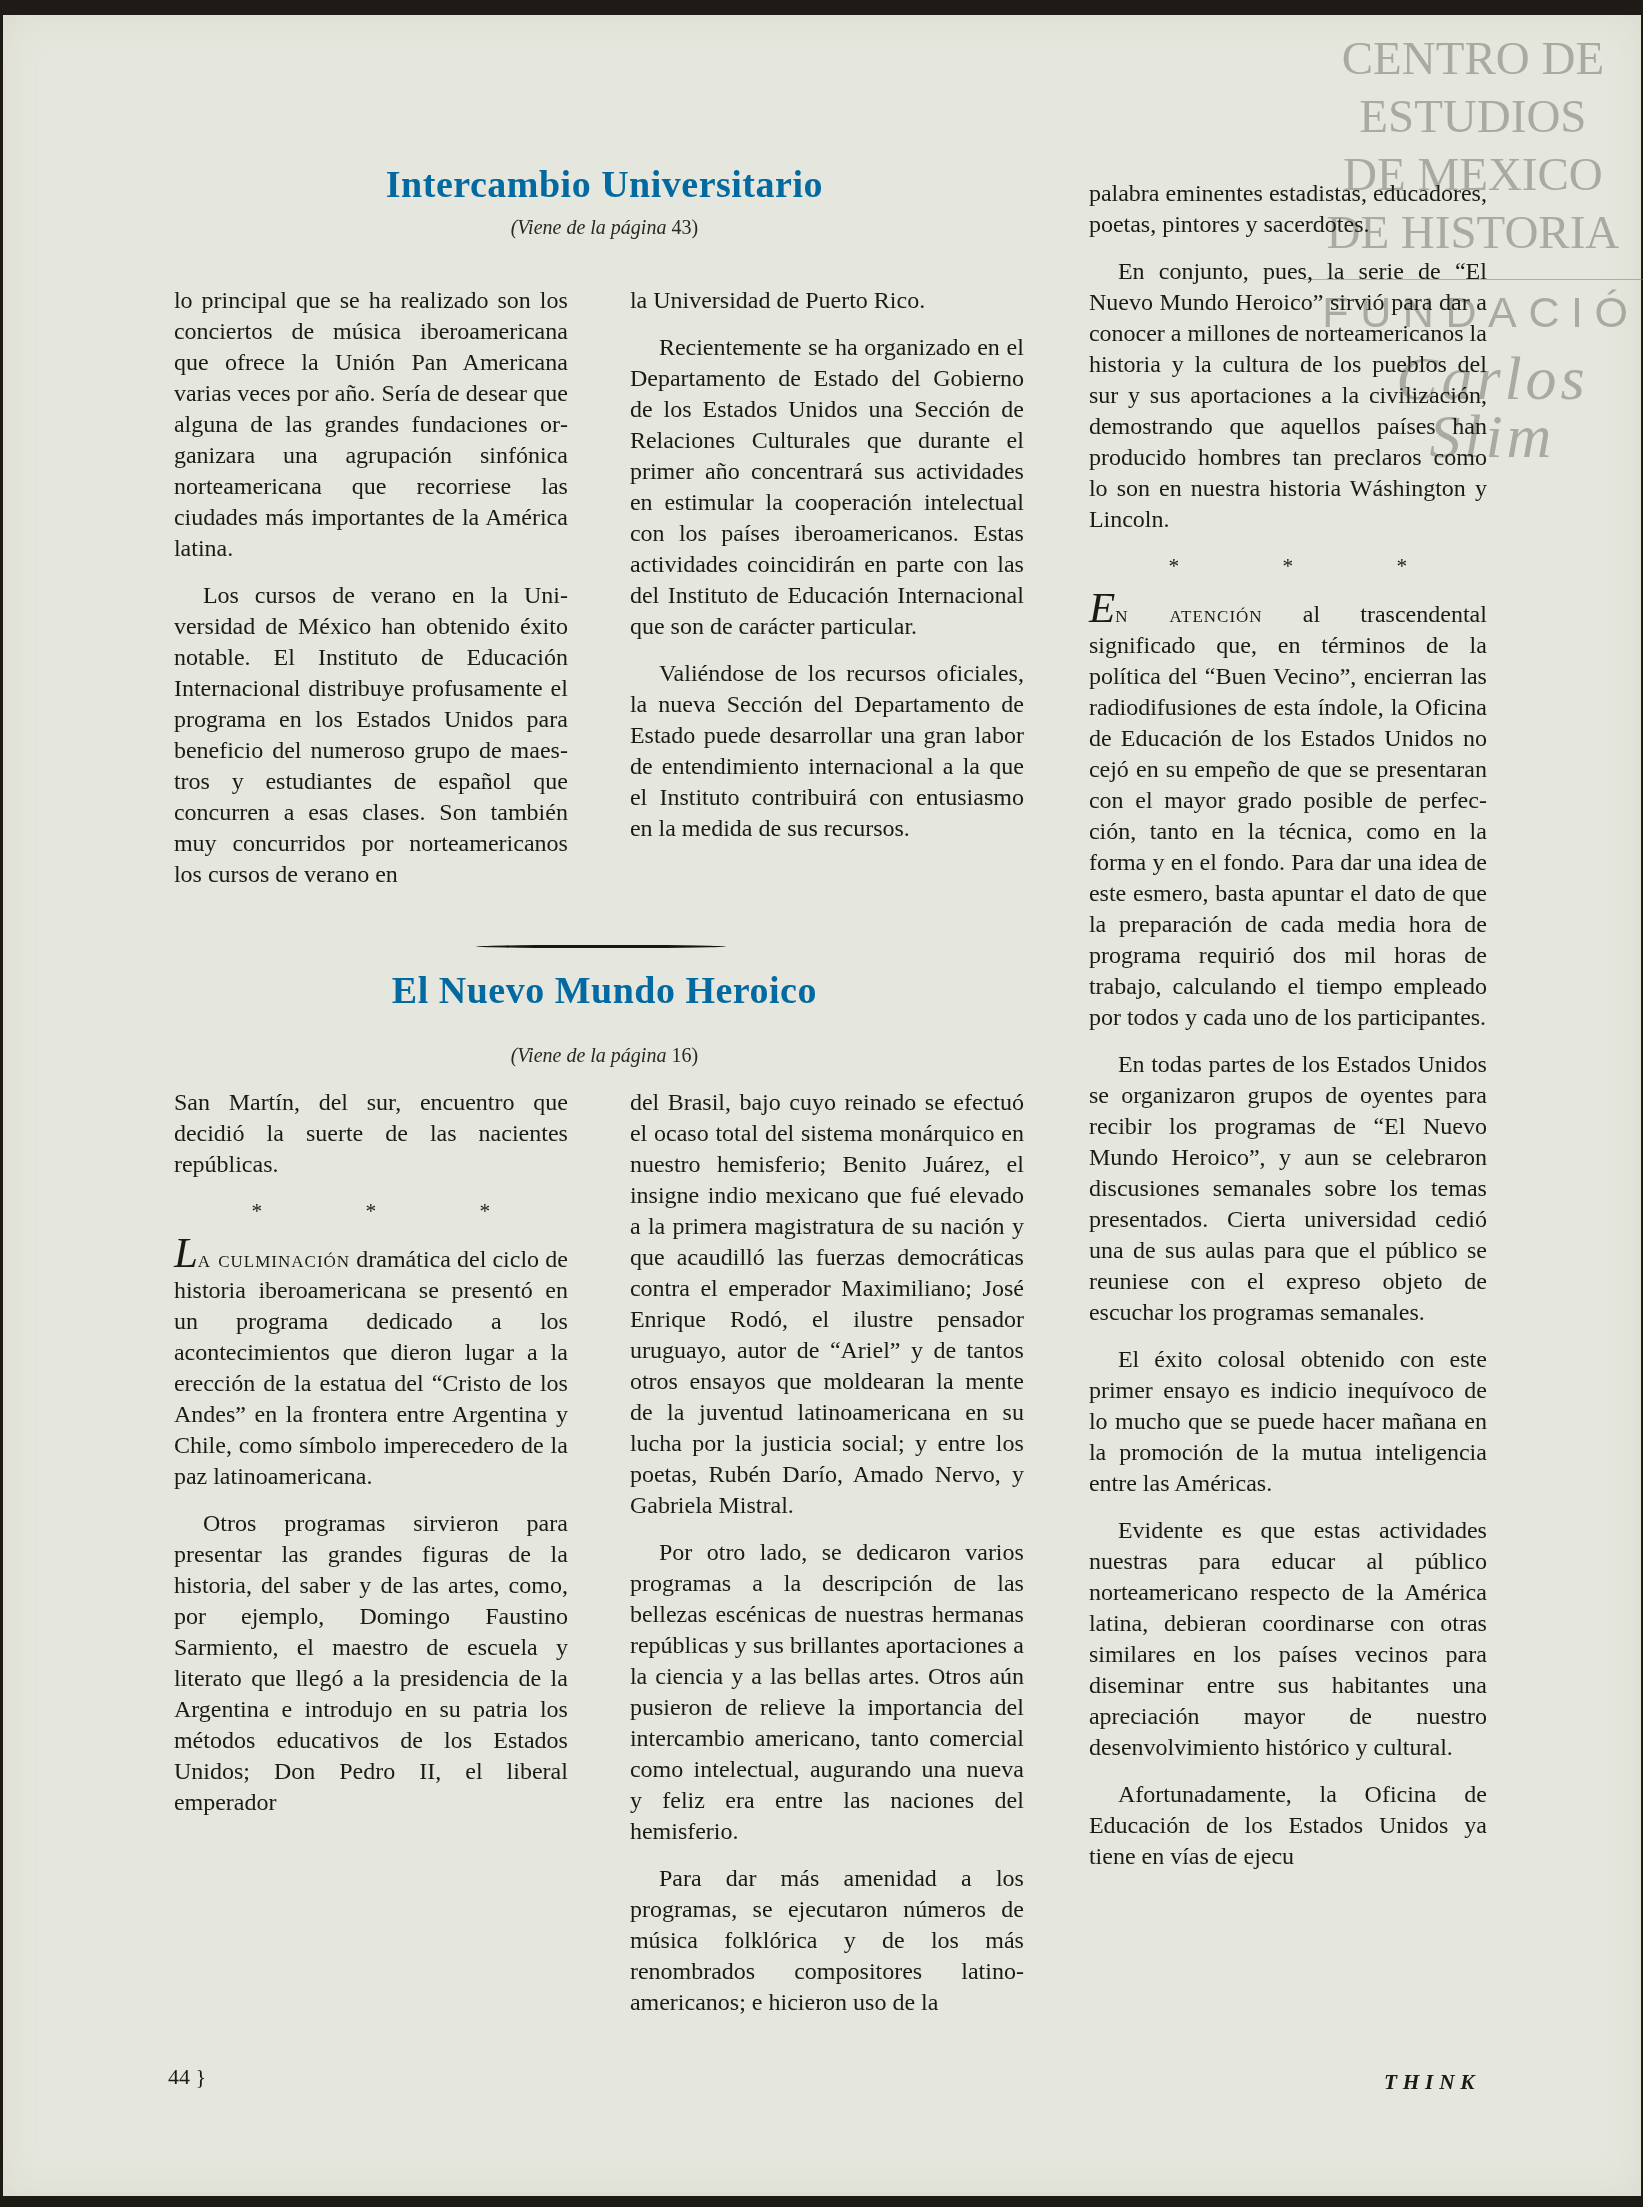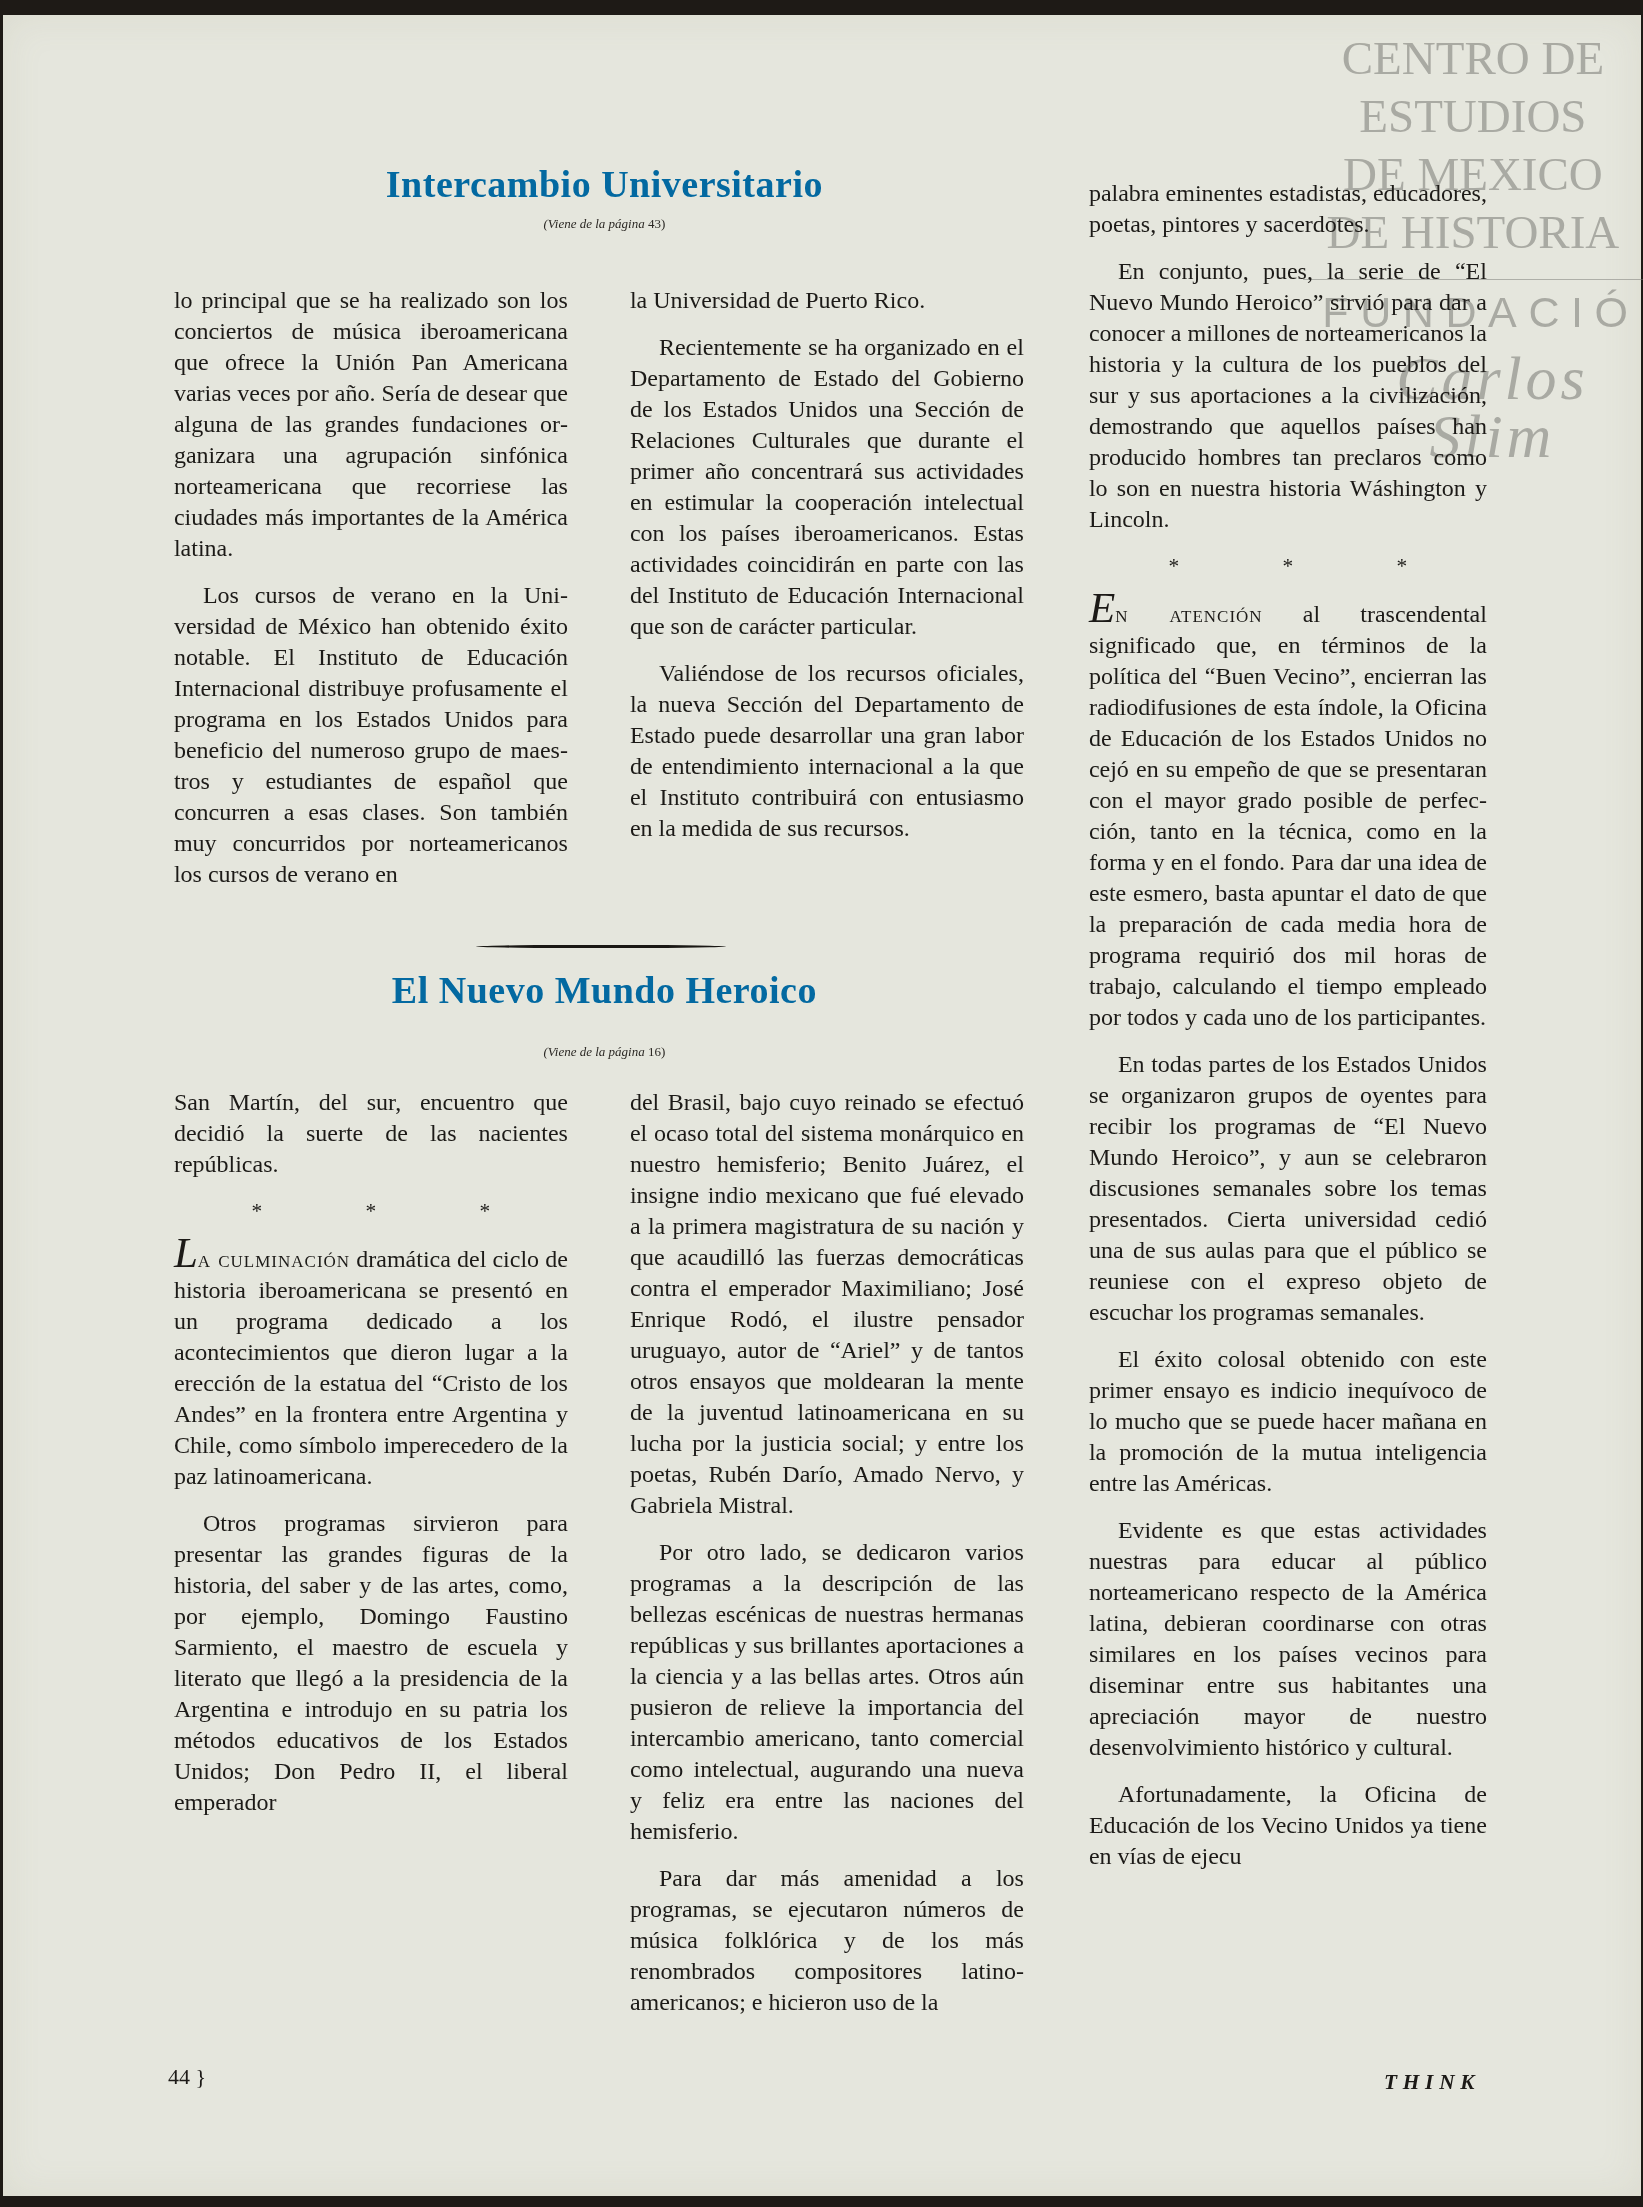--- a/index.html
+++ b/index.html
@@ -35,21 +35,21 @@
   .watermark .wm-sig {
     position: absolute; left: 39px; top: 320px;
     font-style: italic; font-size: 62px; letter-spacing: 3.9px;
   }
 
   .title {
     position: absolute; text-align: center; font-size: 38px; font-weight: bold;
     letter-spacing: 0.5px; color: #0369a1;
   }
   .subtitle {
-    position: absolute; text-align: center; font-size: 13px; color: #2b2824;
+    position: absolute; text-align: center; font-size: 20px; color: #2b2824;
   }
   .subtitle i { font-style: italic; }
   .col {
     position: absolute; font-size: 24px; line-height: 31px;
     text-align: justify; hyphens: manual;
   }
   .col p { margin: 16px; }
   .col p.ind { text-indent: 29px; }
   .col p.noind { text-indent: 0; }
   .stars {
@@ -127,21 +127,21 @@
   </div>
 
   <div class="col" style="left:1070px; top:147px; width:430px;">
     <p class="noind">palabra eminentes estadistas, edu­cadores, poetas, pintores y sacer­dotes.</p>
     <p class="ind">En conjunto, pues, la serie de “El Nuevo Mundo Heroico” sir­vió para dar a conocer a millones de norteamericanos la historia y la cultura de los pueblos del sur y sus aportaciones a la civiliza­ción, demostrando que aquellos países han producido hombres tan preclaros como lo son en nuestra historia Wáshington y Lincoln.</p>
     <div class="stars">* * *</div>
     <p class="noind"><span class="dropcap">E</span><span class="smallcaps">n atención</span><span> al trascendental significado que, en términos de la política del “Buen Vecino”, en­cierran las radiodifusiones de esta índole, la Oficina de Educación de los Estados Unidos no cejó en su empeño de que se presentaran con el mayor grado posible de perfec­ción, tanto en la técnica, como en la forma y en el fondo. Para dar una idea de este esmero, basta apuntar el dato de que la prepara­ción de cada media hora de pro­grama requirió dos mil horas de trabajo, calculando el tiempo em­pleado por todos y cada uno de los participantes.</span></p>
     <p class="ind">En todas partes de los Estados Unidos se organizaron grupos de oyentes para recibir los programas de “El Nuevo Mundo Heroico”, y aun se celebraron discusiones semanales sobre los temas presen­tados. Cierta universidad cedió una de sus aulas para que el públi­co se reuniese con el expreso ob­jeto de escuchar los programas se­manales.</p>
     <p class="ind">El éxito colosal obtenido con este primer ensayo es indicio ine­quívoco de lo mucho que se puede hacer mañana en la promo­ción de la mutua inteligencia entre las Américas.</p>
     <p class="ind">Evidente es que estas activi­dades nuestras para educar al público norteamericano respecto de la América latina, debieran co­ordinarse con otras similares en los países vecinos para diseminar entre sus habitantes una aprecia­ción mayor de nuestro desenvolvi­miento histórico y cultural.</p>
-    <p class="ind">Afortunadamente, la Oficina de Educación de los Vecino Unidos ya tiene en vías de ejecu­</p>
+    <p class="ind">Afortunadamente, la Oficina de Educación de los Estados Unidos ya tiene en vías de ejecu­</p>
   </div>
 
   <div class="folio">
     <span>44</span>
     <span>}</span>
   </div>
   <div class="mag">THINK</div>
 </div>
 
 

